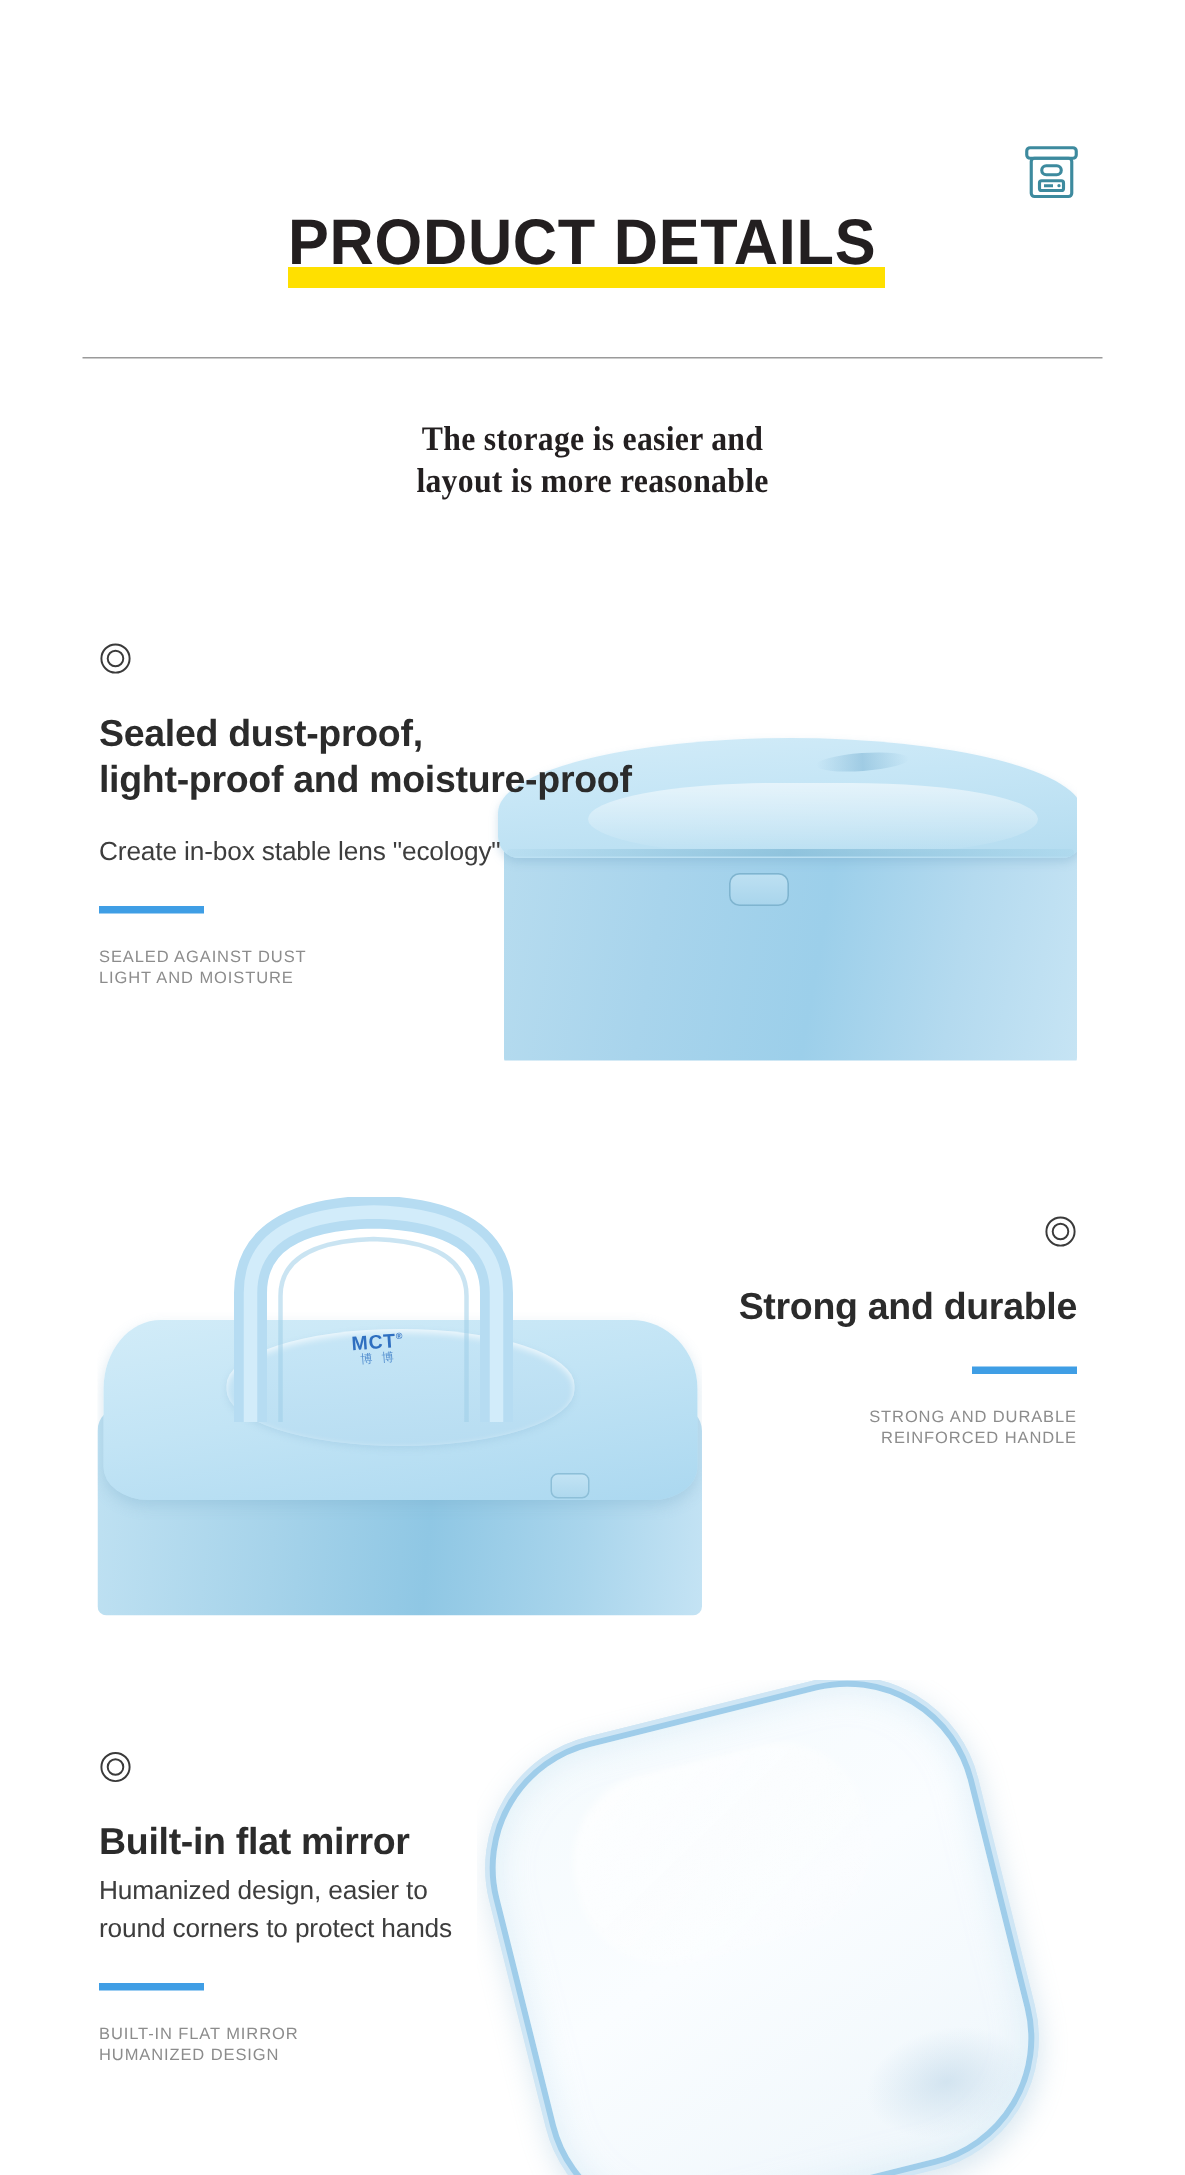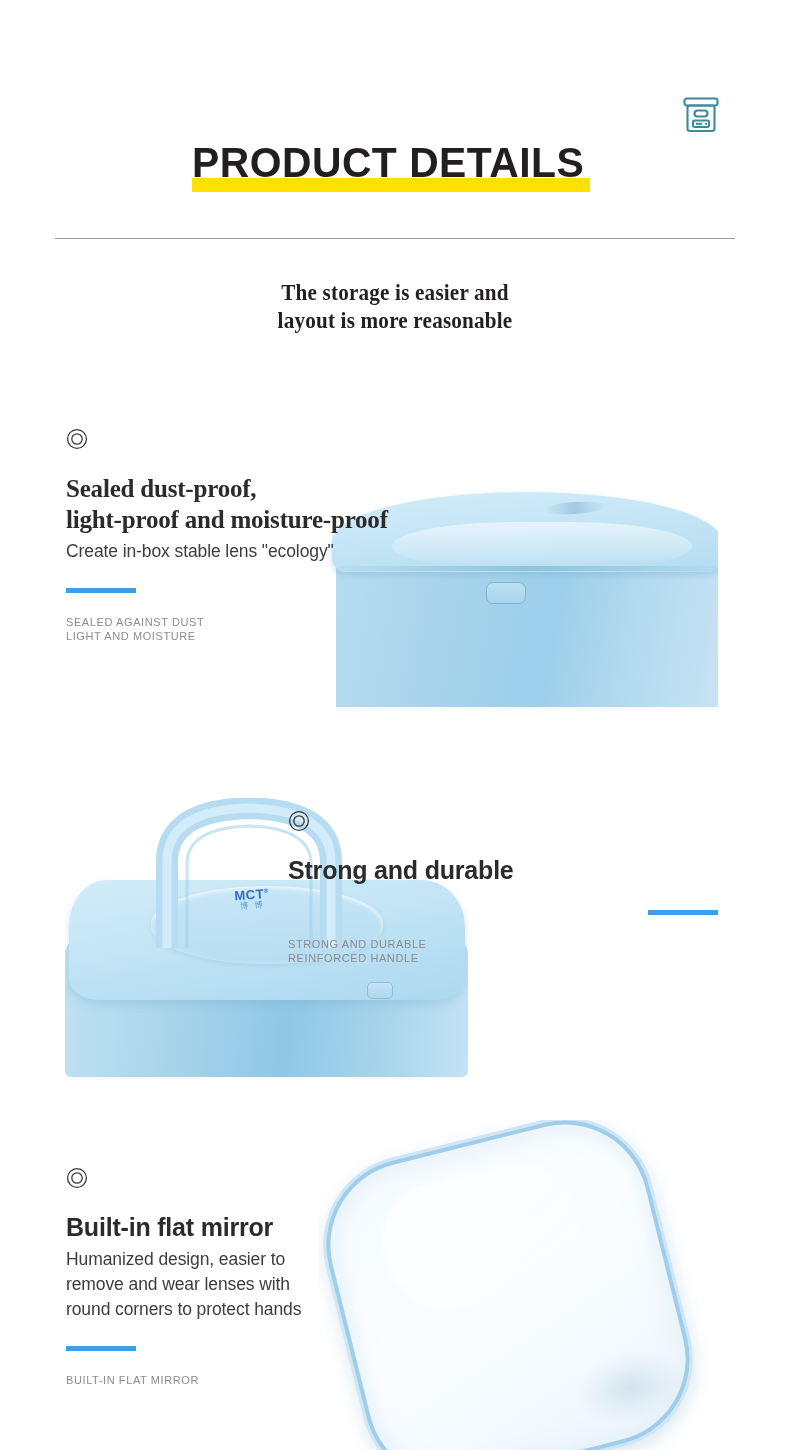--- a/index.html
+++ b/index.html
@@ -53,21 +53,21 @@
   .accent-bar { width:70px; height:5px; background:#3f9ee5; }
   .caption {
     font-size:11px; color:#8c8c8c; line-height:14px;
     letter-spacing:.6px; font-weight:400;
   }
   .caption span { display:block; }
 
   
   .sec1-text { position:absolute; left:66px; top:428px; width:470px; z-index:3; }
   .sec1-text .ring-icon { margin-bottom:19px; }
-  .sec1-text .feat-title { margin-bottom:4px;font-family:Liberation Serif, serif; }
+  .sec1-text .feat-title { margin-bottom:19px; }
   .sec1-text .accent-bar { margin-top:24px; }
   .sec1-text .caption { margin-top:22px; }
 
   .img1 {
     position:absolute; left:316px; top:478px;
     width:402px; height:229px; overflow:hidden; z-index:1;
   }
   
   .case1-body {
     position:absolute; left:20px; top:63px; width:382px; height:172px;
@@ -97,21 +97,21 @@
   }
   .case1-hl {
     position:absolute; left:228px; top:24px; width:62px; height:12px;
     background:linear-gradient(90deg,rgba(130,190,220,.0),rgba(110,170,205,.45),rgba(130,190,220,.0));
     border-radius:50%; transform:rotate(-4deg);
   }
 
   
   .sec2-text {
     position:absolute; right:72px; top:810px; width:430px;
-    text-align:left; z-index:3;
+    text-align:right; z-index:3;
   }
   .sec2-text .ring-icon { margin:0 0 19px auto; }
   .sec2-text .feat-title { margin-bottom:4px; }
   .sec2-text .accent-bar { margin:24px 0 0 auto; }
   .sec2-text .caption { margin-top:22px; }
 
   .img2 {
     position:absolute; left:65px; top:790px;
     width:403px; height:287px; overflow:hidden; z-index:1;
   }
@@ -280,26 +280,26 @@
   <div class="sec3-text">
     <svg class="ring-icon" viewBox="0 0 22 22">
       <circle cx="11" cy="11" r="9.4" fill="none" stroke="#3a3a3a" stroke-width="1.3"></circle>
       <circle cx="11" cy="11" r="5.2" fill="none" stroke="#3a3a3a" stroke-width="1.3"></circle>
     </svg>
     <div class="feat-title">
       <div>Built-in flat mirror</div>
     </div>
     <div class="feat-desc">
       <div>Humanized design, easier to</div>
-      <div>remove and wear lenses with</div>
       <div>round corners to protect hands</div>
     </div>
     <div class="accent-bar"></div>
     <div class="caption">
       <span>BUILT-IN FLAT MIRROR</span>
+      <span>HUMANIZED DESIGN</span>
     </div>
   </div>
 
   <div class="img3">
     <div class="mirror">
       <div class="mirror-rim"></div>
       <div class="mirror-sheen"></div>
     </div>
     <div class="mirror-shadow"></div>
   </div>

